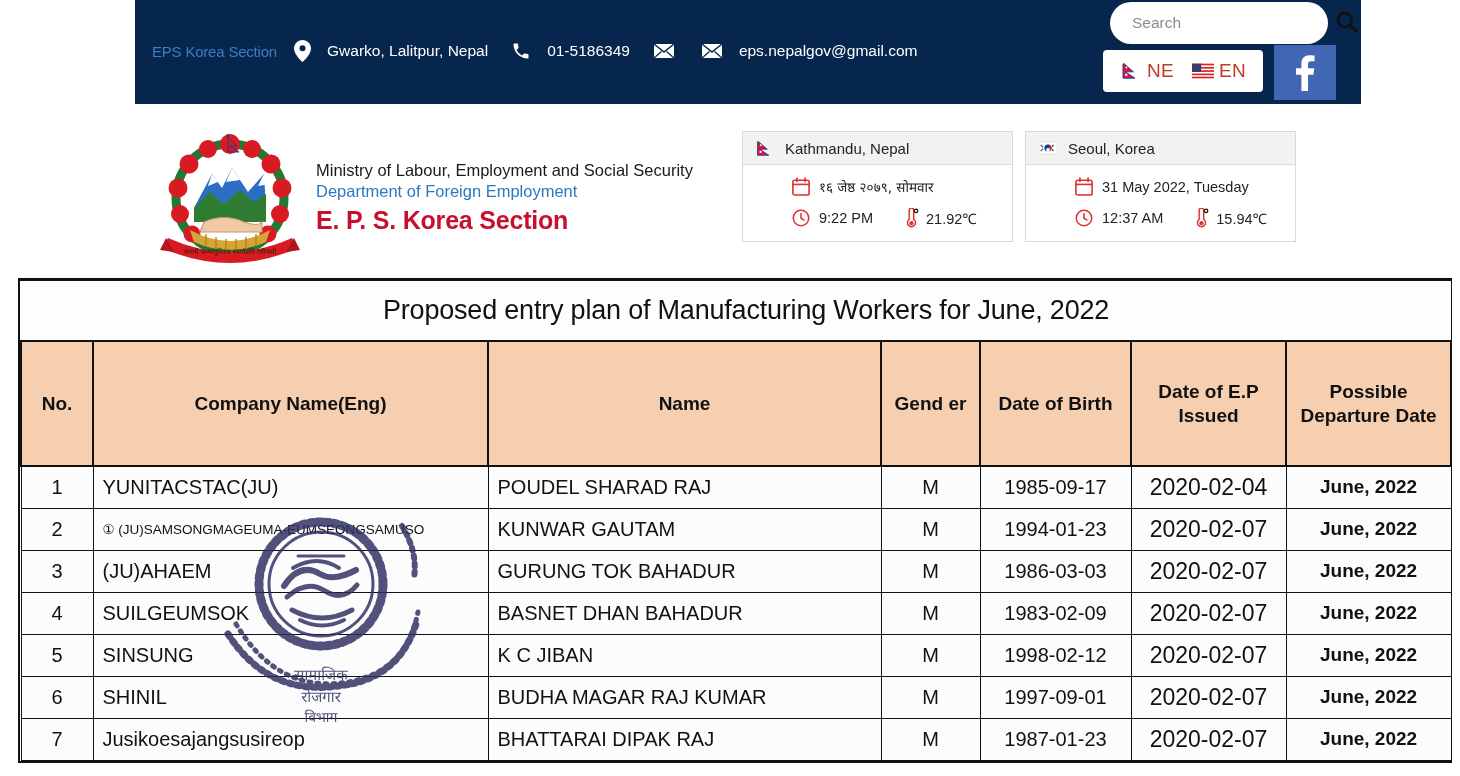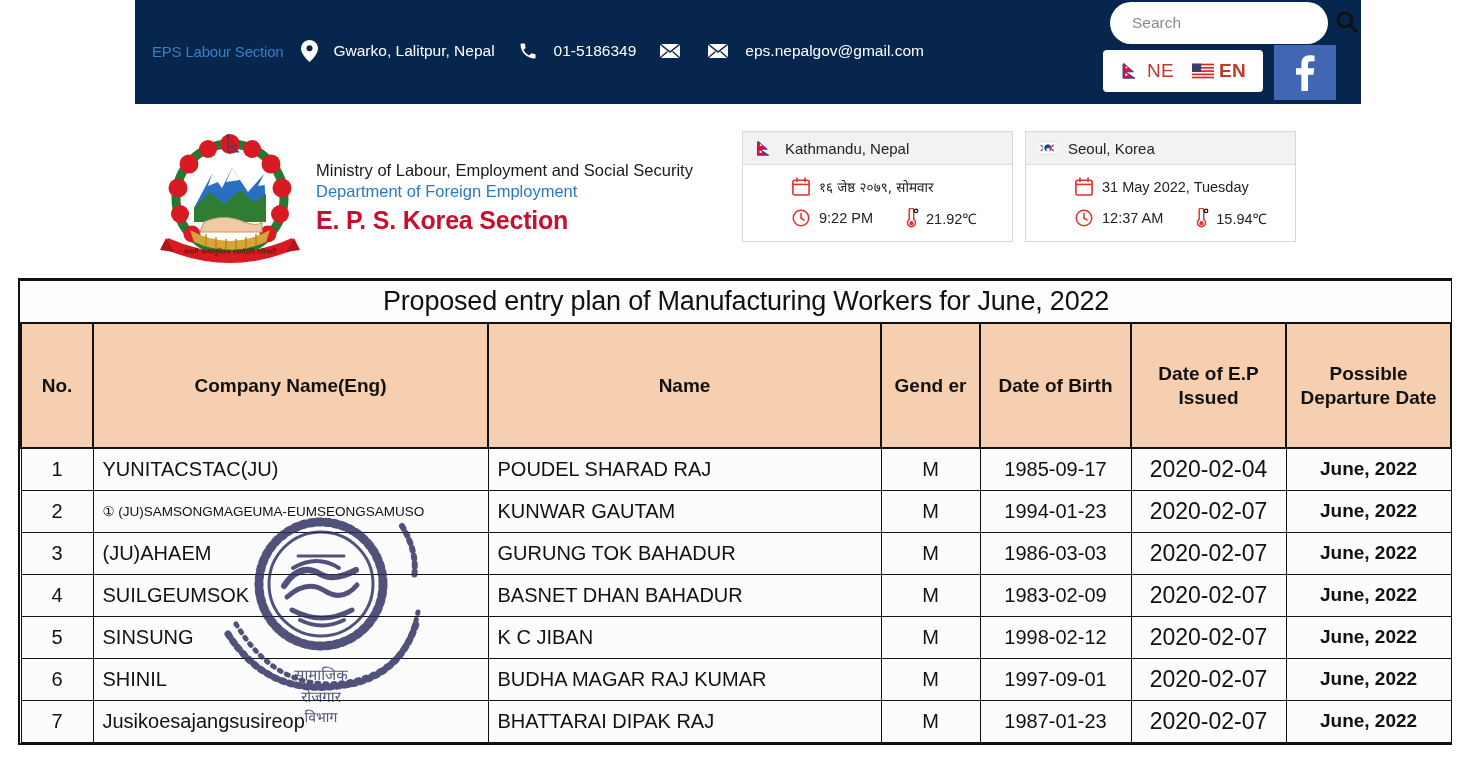--- a/index.html
+++ b/index.html
@@ -140,21 +140,21 @@
     left: 18px; top: 278px;
     width: 1434px;
     border: 2px solid #111;
     border-top: 3px solid #111;
     background: #ffffff;
   }
   table.tbl { border-collapse: collapse; width: 100%; table-layout: fixed; }
   table.tbl td, table.tbl th { border: 1px solid #111; }
 
   .title-cell {
-    height: 42px;
+    height: 60px;
     text-align: center;
     font-family: "Liberation Sans", sans-serif;
     font-size: 27px;
     font-weight: normal;
     color: #111;
     background: #fdfdfd;
     border-left: 0 !important;
     border-right: 0 !important;
     border-top: 0 !important;
     border-bottom: 2px solid #111 !important;
@@ -200,21 +200,21 @@
     pointer-events: none;
     opacity: 0.88;
   }
 </style>
 </head>
 <body>
 
 <div class="topbar">
 
   <div class="topbar-left">
-    <span class="eps-label">EPS Labour Section</span>
+    <span class="eps-label">EPS Korea Section</span>
 
     <span class="ico gap-r">
       <svg width="17" height="22" viewBox="0 0 17 22">
           <path d="M8.5 0C3.8 0 0 3.8 0 8.5c0 6.4 8.5 13.5 8.5 13.5S17 14.9 17 8.5C17 3.8 13.2 0 8.5 0z" fill="#fff"></path>
           <circle cx="8.5" cy="8.2" r="3" fill="#06264d"></circle>
         </svg>
     </span>
     <span>Gwarko, Lalitpur, Nepal</span>
 
     <span class="ico gap-l gap-r" style="margin-left:14px;">
@@ -253,21 +253,21 @@
 
   <div class="langbox">
     <div class="lang-item">
       <svg class="flag" viewBox="0 0 24 20">
         <path d="M2 1 L2 19 L17 19 L5 11 L15 11 L3.5 1 Z" fill="#dc143c" stroke="#1a3a8f" stroke-width="1.1"></path>
         <circle cx="6" cy="14.6" r="1.5" fill="#fff"></circle>
         <circle cx="6.3" cy="5.5" r="1.2" fill="#fff"></circle>
       </svg>
       <span class="lbl">NE</span>
     </div>
-    <div class="lang-item" style="margin-left:11px;font-weight:bold;">
+    <div class="lang-item" style="margin-left:11px;">
       <svg class="flag" viewBox="0 0 24 16">
         <rect width="24" height="16" fill="#fff"></rect>
         <g fill="#d22">
           <rect y="0" width="24" height="1.8"></rect>
             <rect y="3.6" width="24" height="1.8"></rect>
           <rect y="7.2" width="24" height="1.8"></rect>
             <rect y="10.8" width="24" height="1.8"></rect>
           <rect y="14.2" width="24" height="1.8"></rect>
         </g>
         <rect width="10" height="8.9" fill="#3c3b6e"></rect>

